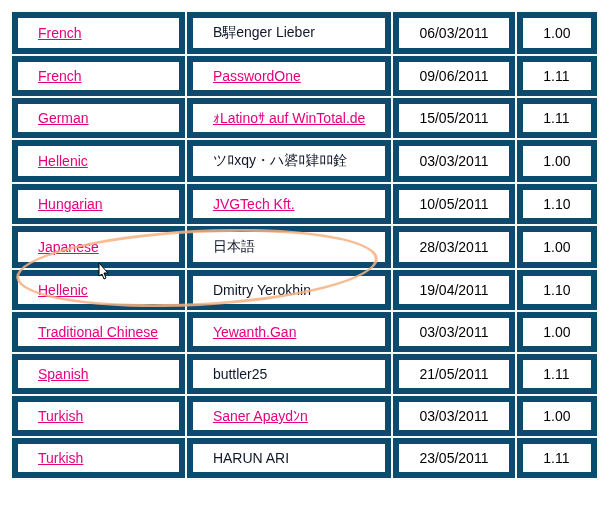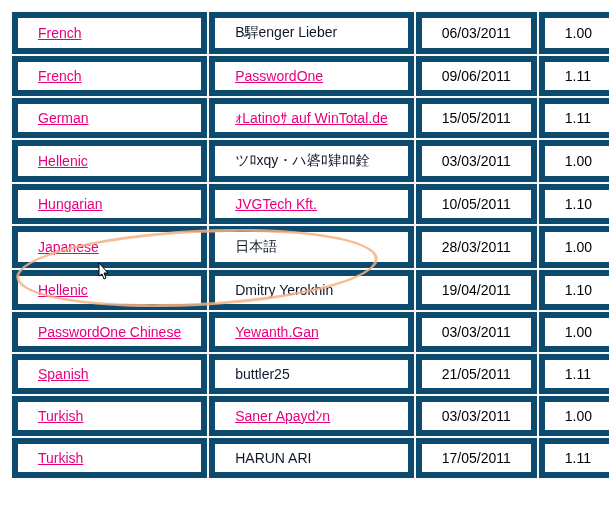--- a/index.html
+++ b/index.html
@@ -89,41 +89,41 @@
         <td class="date">28/03/2011</td>
         <td class="ver">1.00</td>
       </tr>
       <tr>
         <td class="lang"><a href="#">Hellenic</a></td>
         <td class="trans"><span class="plain">Dmitry Yerokhin</span></td>
         <td class="date">19/04/2011</td>
         <td class="ver">1.10</td>
       </tr>
       <tr>
-        <td class="lang"><a href="#">PasswordOne Chinese</a></td>
+        <td class="lang"><a href="#">Traditional Chinese</a></td>
         <td class="trans"><a href="#">Yewanth.Gan</a></td>
         <td class="date">03/03/2011</td>
         <td class="ver">1.00</td>
       </tr>
       <tr>
         <td class="lang"><a href="#">Spanish</a></td>
         <td class="trans"><span class="plain">buttler25</span></td>
         <td class="date">21/05/2011</td>
         <td class="ver">1.11</td>
       </tr>
       <tr>
         <td class="lang"><a href="#">Turkish</a></td>
         <td class="trans"><a href="#">Saner Apaydﾝn</a></td>
         <td class="date">03/03/2011</td>
         <td class="ver">1.00</td>
       </tr>
       <tr>
         <td class="lang"><a href="#">Turkish</a></td>
         <td class="trans"><span class="plain">HARUN ARI</span></td>
-        <td class="date">17/05/2011</td>
+        <td class="date">23/05/2011</td>
         <td class="ver">1.11</td>
       </tr>
     </tbody>
 </table>
 
 <div class="highlight-ring" style="left:16px;top:230px;width:356px;height:70px;"></div>
 
 <div class="cursor" style="left:94px;top:262px;">
   <svg width="18" height="22" viewBox="0 0 18 22">
     <path d="M5 1 L5 14 L8 12 L10 17 L12 16 L10 11 L14 11 Z" fill="#ffffff" stroke="#000000" stroke-width="1"></path>

